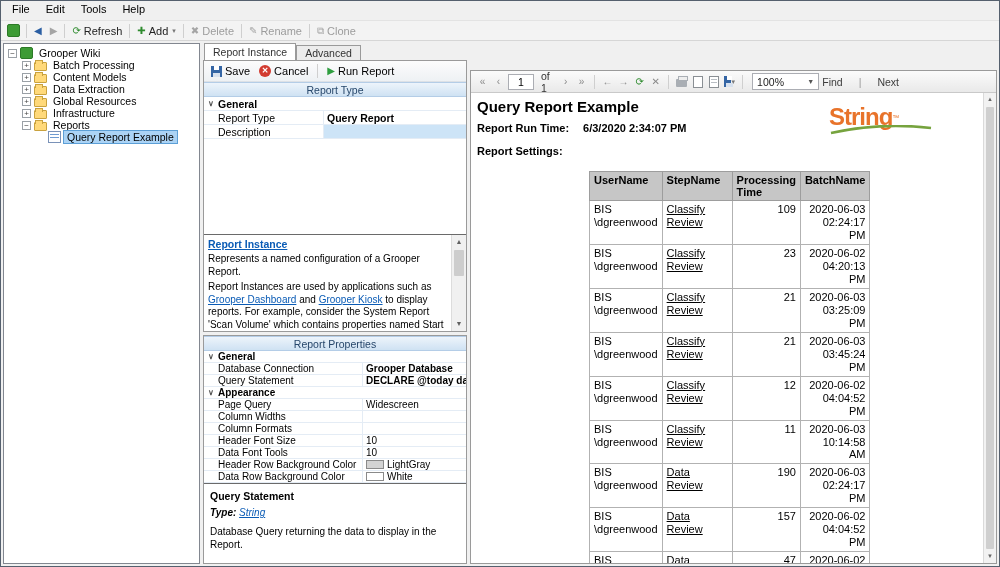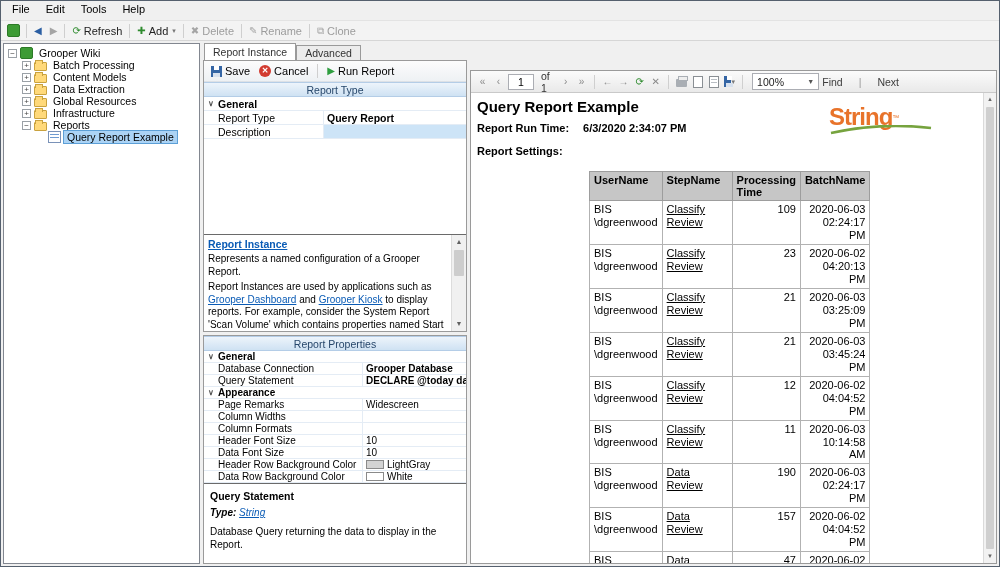--- a/index.html
+++ b/index.html
@@ -297,37 +297,37 @@
   </div>
             <div class="pg-row">
     <span class="pg-label">Query Statement</span>
     <span class="pg-value bold">DECLARE @today datetime=GETD</span>
   </div>
             <div class="pg-group">
     <span class="pg-arrow">∨</span>
     <span class="pg-group-label">Appearance</span>
   </div>
             <div class="pg-row">
-    <span class="pg-label">Page Remarks</span>
+    <span class="pg-label">Page Query</span>
     <span class="pg-value">Widescreen</span>
   </div>
             <div class="pg-row">
     <span class="pg-label">Column Widths</span>
     <span class="pg-value"></span>
   </div>
             <div class="pg-row">
     <span class="pg-label">Column Formats</span>
     <span class="pg-value"></span>
   </div>
             <div class="pg-row">
     <span class="pg-label">Header Font Size</span>
     <span class="pg-value">10</span>
   </div>
             <div class="pg-row">
-    <span class="pg-label">Data Font Size</span>
+    <span class="pg-label">Data Font Tools</span>
     <span class="pg-value">10</span>
   </div>
             <div class="pg-row">
     <span class="pg-label">Header Row Background Color</span>
     <span class="pg-value"><span class="swatch" style="background: rgb(211, 211, 211);"></span>LightGray</span>
   </div>
             <div class="pg-row">
     <span class="pg-label">Data Row Background Color</span>
     <span class="pg-value"><span class="swatch" style="background: rgb(255, 255, 255);"></span>White</span>
   </div>

